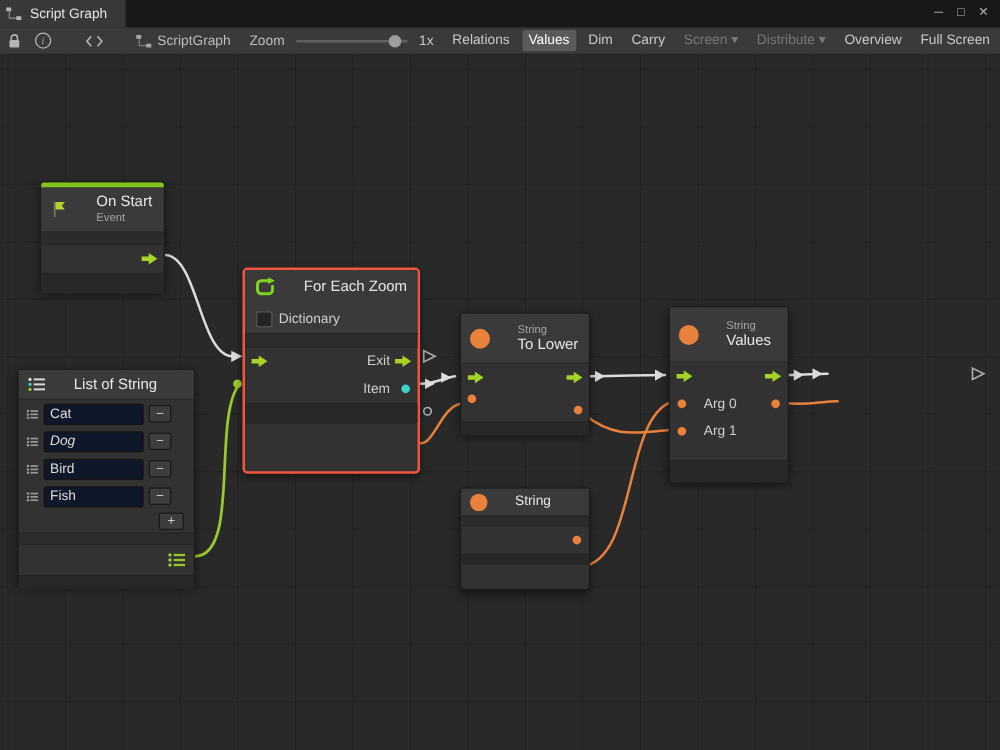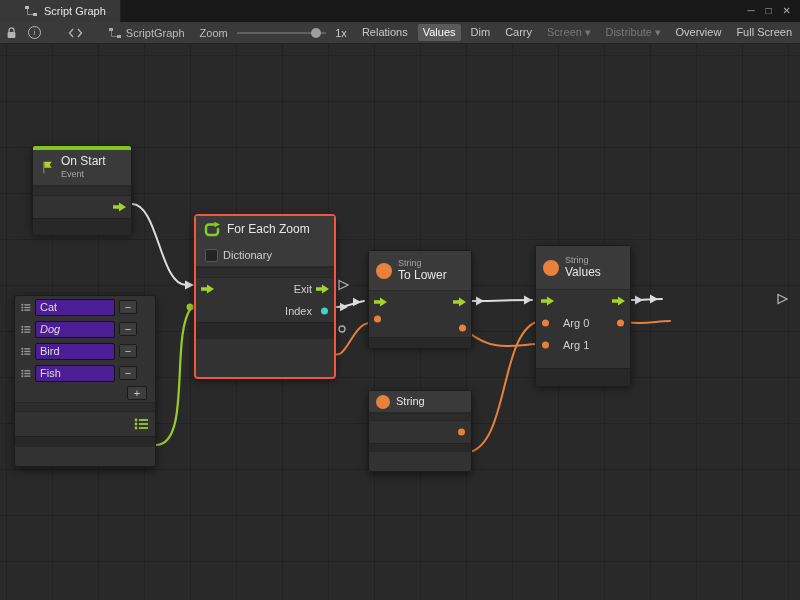--- a/index.html
+++ b/index.html
@@ -1,21 +1,21 @@
 <!DOCTYPE html>
 <html><head>
 <meta charset="utf-8">
 <style>
   html,body{margin:0;padding:0;background:#191919;}
   body{width:800px;height:600px;overflow:hidden;font-family:"Liberation Sans",sans-serif;position:relative;
        -webkit-user-select:none;user-select:none;}
 
   
   .titlebar{position:absolute;top:0;left:0;width:800px;height:22px;background:#181818;display:flex;align-items:stretch;}
-  .tab{display:flex;align-items:center;gap:6px;background:#383838;padding:0 14px 0 24px;font-size:11px;color:#e6e6e6;
+  .tab{display:flex;align-items:center;gap:6px;background:#383838;padding:0 14px 0 4px;font-size:11px;color:#e6e6e6;
        border-right:1px solid #222;}
   .win-controls{margin-left:auto;display:flex;align-items:center;gap:11px;padding-right:9px;color:#b0b0b0;font-size:10px;}
   .win-controls span{cursor:default;line-height:1;}
 
   
   .toolbar{position:absolute;top:22px;left:0;width:800px;height:22px;background:#3a3a3a;border-bottom:1px solid #232323;
            display:flex;align-items:center;font-size:11px;color:#c9c9c9;padding:0 3px;gap:5px;box-sizing:border-box;}
   .tb-icon{display:flex;align-items:center;justify-content:center;width:18px;height:16px;}
   .tb-gap{width:14px;}
   .tb-btn{padding:2px 5px;border-radius:2px;white-space:nowrap;line-height:1.2;}
@@ -32,37 +32,37 @@
   .canvas{position:absolute;top:44px;left:0;width:800px;height:556px;overflow:hidden;background-color:#292929;
           background-image:linear-gradient(#222222 1px,transparent 1px),linear-gradient(90deg,#222222 1px,transparent 1px);
           background-size:46px 46px;background-position:6px 11px;}
   .wires{position:absolute;inset:0;}
 
   
   .node{position:absolute;background:#323232;border:1px solid #1c1c1c;border-radius:3px;color:#d4d4d4;
         box-shadow:0 3px 8px rgba(0,0,0,.5);box-sizing:border-box;}
   .node.selected{border-color:#f2563f;box-shadow:0 0 0 1px #f2563f,0 3px 8px rgba(0,0,0,.5);}
   .accent{height:4px;border-radius:2px 2px 0 0;}
-  .hdr{background:#3a3a3a;display:flex;align-items:center;gap:6px;padding:0 7px;border-bottom:1px solid #2a2a2a;box-sizing:border-box;}
+  .hdr{background:#3a3a3a;display:flex;align-items:center;gap:22px;padding:0 7px;border-bottom:1px solid #2a2a2a;box-sizing:border-box;}
   .hdr .t1{font-size:12px;color:#e6e6e6;line-height:1.15;}
   .hdr .t2{font-size:9px;color:#a5a5a5;line-height:1.15;}
   .band{background:#2c2c2c;border-top:1px solid #262626;border-bottom:1px solid #262626;}
   .ftr{background:#282828;border-top:1px solid #222;border-radius:0 0 2px 2px;}
   .prow{position:relative;height:22px;}
   .plabel{position:absolute;top:50%;transform:translateY(-50%);font-size:11px;color:#cfcfcf;white-space:nowrap;}
   .plabel.r{right:22px;}
   .plabel.l{left:27px;}
   .arr{position:absolute;width:13px;height:11px;background:#a3d426;top:50%;transform:translateY(-50%);
        clip-path:polygon(0 33%,46% 33%,46% 8%,100% 50%,46% 92%,46% 67%,0 67%);}
   .arr.in{left:5px;} .arr.out{right:5px;}
   .dot{position:absolute;width:7px;height:7px;border-radius:50%;top:50%;transform:translateY(-50%);}
   .dot.orange{background:#e8813c;} .dot.cyan{background:#3bd4c6;} .dot.gray{background:#b5b5b5;}
   .dot.l{left:6px;} .dot.r{right:6px;}
   .cbx{width:11px;height:11px;background:#242424;border:1px solid #565656;border-radius:2px;flex:0 0 auto;}
-  .tfield{background:#4c1d95;border:1px solid #141414;border-radius:2px;color:#ddd;font-size:11px;height:15px;
+  .tfield{background:#0f172a;border:1px solid #141414;border-radius:2px;color:#ddd;font-size:11px;height:15px;
           padding:0 4px;font-family:"Liberation Sans",sans-serif;box-sizing:content-box;outline:none;}
   .sqbtn{background:#3d3d3d;border:1px solid #1a1a1a;border-radius:2px;color:#c7c7c7;font-size:11px;line-height:12px;
          height:14px;display:flex;align-items:center;justify-content:center;box-sizing:border-box;}
   .litem{display:flex;align-items:center;gap:4px;padding:0 6px;height:22px;}
   .circle-icon{width:16px;height:16px;border-radius:50%;background:#e8813c;flex:0 0 auto;}
 </style>
 </head>
 <body>
 
 <div class="titlebar">
@@ -174,20 +174,31 @@
       </div>
     </div>
     <div class="band" style="height:8px"></div>
     <div class="prow">
       <span class="arr out"></span>
     </div>
     <div class="ftr" style="height:16px"></div>
   </div>
 
   <div class="node" style="left:14px;top:251px;width:142px;height:172px">
+    <div class="hdr" style="height:24px">
+      <svg width="15" height="13" viewBox="0 0 15 13">
+        <circle cx="2" cy="2.5" r="1.3" fill="#d8d8d8"></circle>
+          <rect x="5" y="1.7" width="9" height="1.6" fill="#d8d8d8"></rect>
+        <circle cx="2" cy="6.5" r="1.3" fill="#3bd4c6"></circle>
+          <rect x="5" y="5.7" width="9" height="1.6" fill="#d8d8d8"></rect>
+        <circle cx="2" cy="10.5" r="1.3" fill="#9ac92c"></circle>
+          <rect x="5" y="9.7" width="9" height="1.6" fill="#d8d8d8"></rect>
+      </svg>
+      <div class="t1">List of String</div>
+    </div>
 
     <div class="litem">
       <svg width="10" height="9" viewBox="0 0 15 13">
         <circle cx="2" cy="2.5" r="1.5" fill="#9a9a9a"></circle>
           <rect x="5" y="1.5" width="9" height="2" fill="#9a9a9a"></rect>
         <circle cx="2" cy="6.5" r="1.5" fill="#9a9a9a"></circle>
           <rect x="5" y="5.5" width="9" height="2" fill="#9a9a9a"></rect>
         <circle cx="2" cy="10.5" r="1.5" fill="#9a9a9a"></circle>
           <rect x="5" y="9.5" width="9" height="2" fill="#9a9a9a"></rect>
       </svg>
@@ -261,21 +272,21 @@
       <span style="font-size:11px;color:#cfcfcf">Dictionary</span>
     </div>
     <div class="band" style="height:9px"></div>
 
     <div class="prow">
       <span class="arr in"></span>
       <span class="plabel r">Exit</span>
       <span class="arr out"></span>
     </div>
     <div class="prow">
-      <span class="plabel r">Index</span>
+      <span class="plabel r">Item</span>
       <span class="dot cyan r"></span>
     </div>
     <div class="ftr" style="height:16px"></div>
   </div>
 
   <div class="node" style="left:368px;top:206px;width:104px;height:96px">
     <div class="hdr" style="height:40px">
       <span class="circle-icon"></span>
       <div>
         <div class="t2">String</div>

